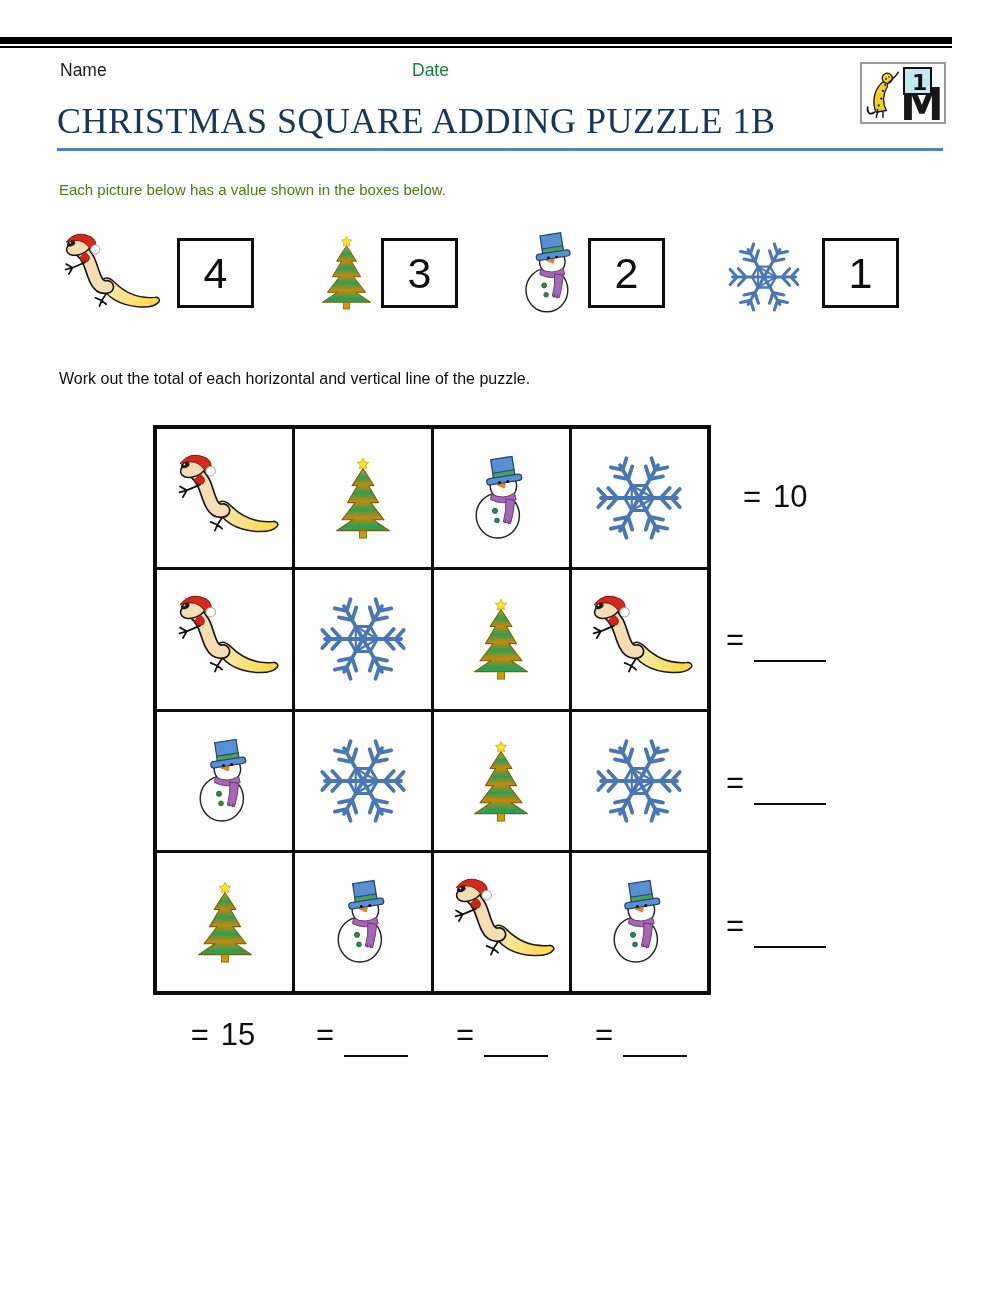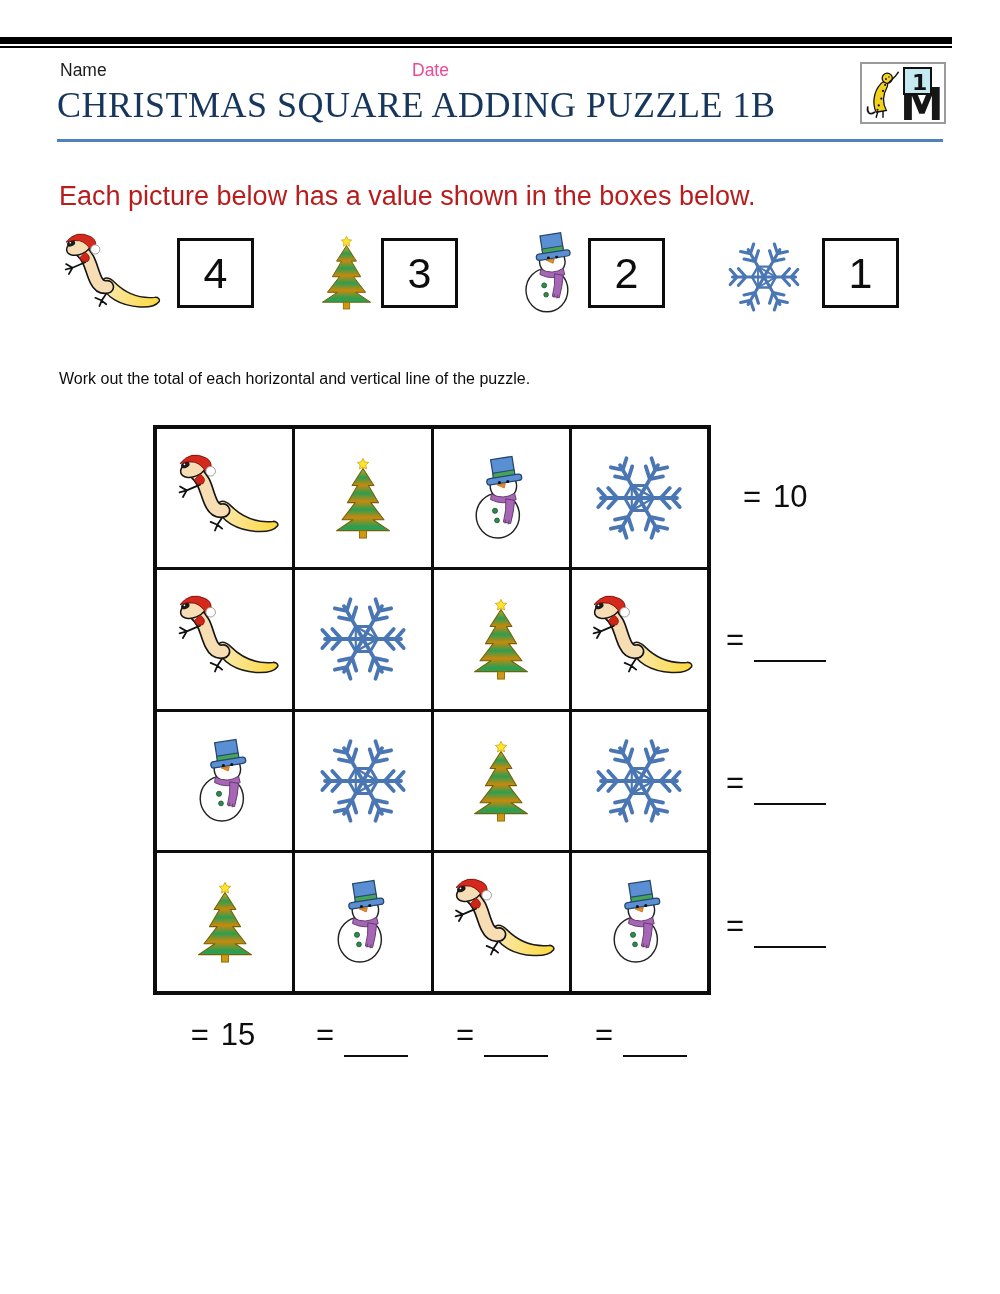--- a/index.html
+++ b/index.html
@@ -2,29 +2,29 @@
 <html><head>
 <meta charset="utf-8">
 <style>
   html,body{margin:0;padding:0;background:#fff;}
   .page{position:relative;width:952px;height:1294px;background:#fff;overflow:hidden;
         font-family:"Liberation Sans",sans-serif;color:#111;}
   
   .rule-thick{position:absolute;left:0;top:37px;width:1000px;height:7px;background:#000;}
   .rule-thin{position:absolute;left:0;top:46px;width:1000px;height:2px;background:#000;}
   .name-label{position:absolute;left:60px;top:60px;font-size:17.5px;color:#1c1c1c;}
-  .date-label{position:absolute;left:412px;top:60px;font-size:17.5px;color:#ec4899;}
+  .date-label{position:absolute;left:412px;top:60px;font-size:17.5px;color:#15803d;}
   
   .corner-logo{position:absolute;left:860px;top:62px;width:86px;height:62px;background:#fff;
                border:2px solid #9a9a9a;box-sizing:border-box;}
   
-  .title{position:absolute;left:57px;top:84px;width:886px;font-family:"Liberation Serif",serif;
+  .title{position:absolute;left:57px;top:100px;width:886px;font-family:"Liberation Serif",serif;
          font-size:36px;letter-spacing:.5px;color:#17365D;border-bottom:3px solid #4F81BD;
-         padding-bottom:13px;white-space:nowrap;}
-  .para1{position:absolute;left:59px;top:181px;font-size:27px;color:#b91c1c;}
+         padding-bottom:6px;white-space:nowrap;}
+  .para1{position:absolute;left:59px;top:181px;font-size:15px;color:#4d7c0f;}
   .para2{position:absolute;left:59px;top:370px;font-size:16px;color:#0d0d0d;}
   
   .key-row{position:absolute;left:0;top:0;width:1000px;height:340px;}
   .key-icon{position:absolute;}
   .ki-0{left:54px;top:233px;width:110px;height:84px;}
   .ki-1{left:321px;top:225px;width:51px;height:95px;}
   .ki-2{left:519px;top:224px;width:62px;height:98px;}
   .ki-3{left:725px;top:238px;width:78px;height:78px;}
   .key-box{position:absolute;width:77px;height:70px;border:3px solid #0d0d0d;background:#fff;
            box-sizing:border-box;display:flex;align-items:center;justify-content:center;

